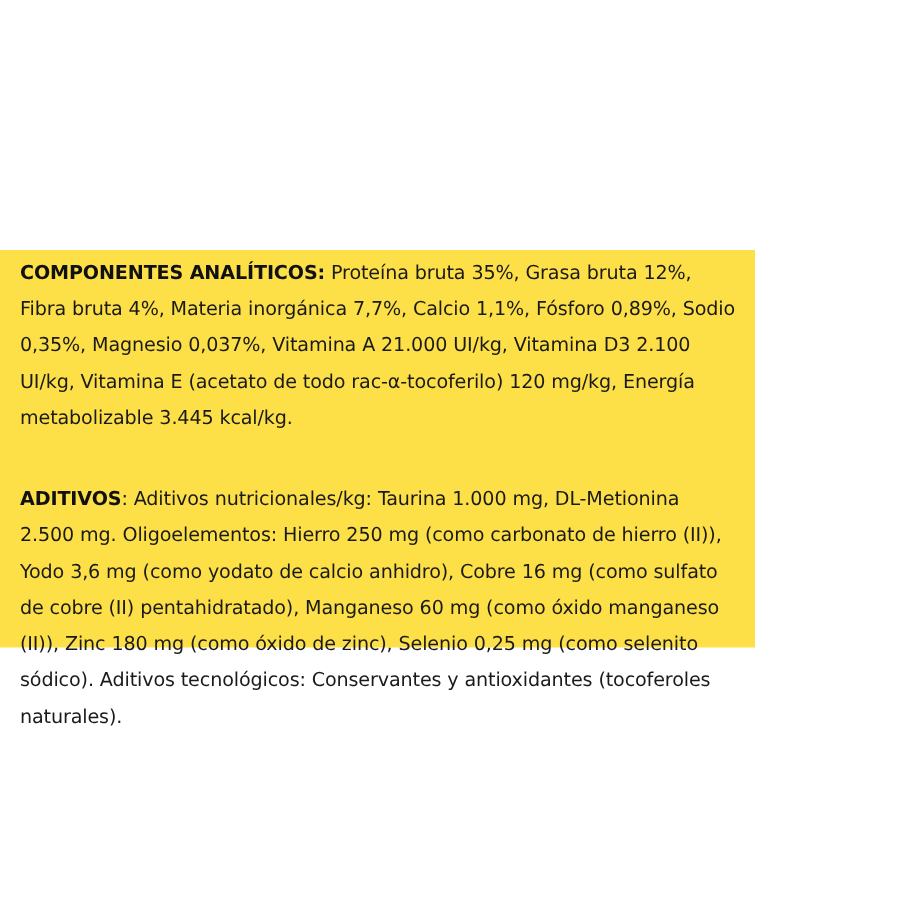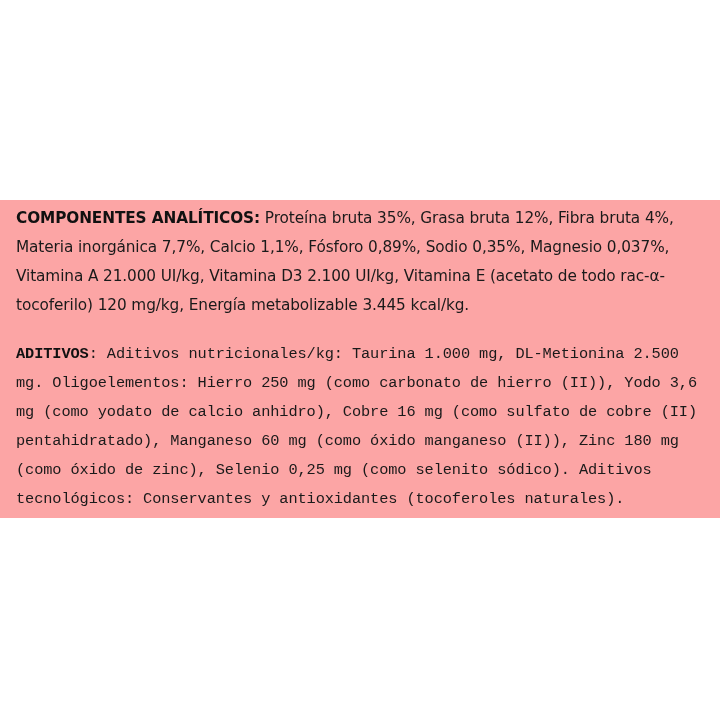--- a/index.html
+++ b/index.html
@@ -7,37 +7,36 @@
       padding: 0;
       width: 720px;
       height: 720px;
       background: #ffffff;
       overflow: hidden;
     }
     .panel {
       position: absolute;
       left: 0;
       top: 200px;
-      width: 720px;
+      width: 604px;
       height: 318px;
-      background: #fca5a5;
+      background: #fde047;
       box-sizing: border-box;
       padding: 4px 14px 0 16px;
       font-family: "DejaVu Sans", sans-serif;
       color: #1a1a1a;
       font-size: 15.3px;
       line-height: 29px;
       letter-spacing: -0.1px;
     }
     .para {
       margin: 0;
     }
     .para + .para {
-      margin-top: 20px;
-      font-family: Liberation Mono, monospace;
+      margin-top: 36px;
     }
     .label {
       font-weight: bold;
       color: #111111;
     }
   </style>
 </head>
 <body>
 
 <div class="panel">

